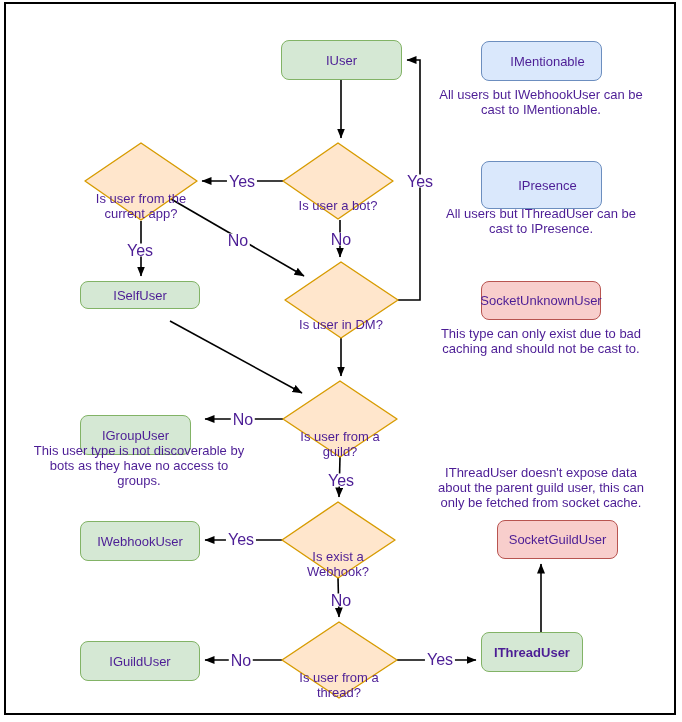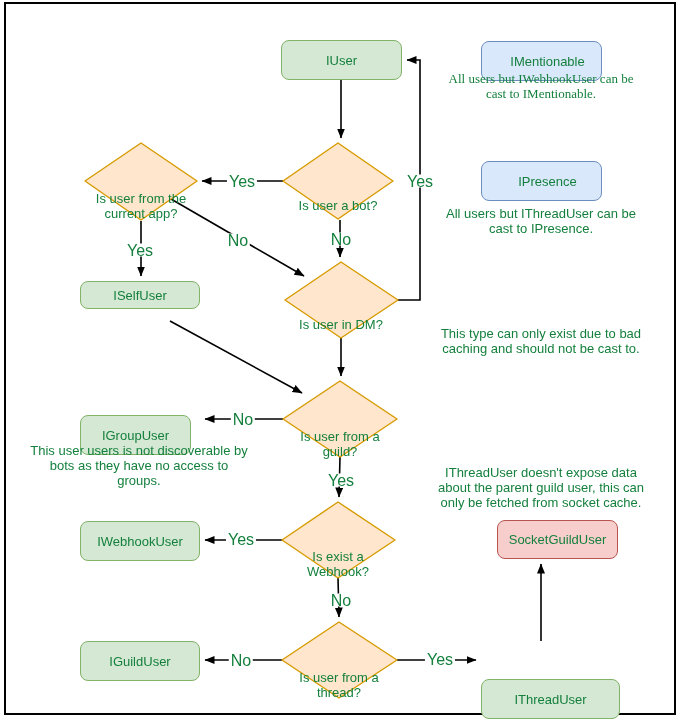--- a/index.html
+++ b/index.html
@@ -2,21 +2,21 @@
 <html><head>
 <meta charset="utf-8">
 <style>
   html, body { margin: 0; padding: 0; background: #ffffff; }
   .canvas {
     position: relative;
     width: 682px;
     height: 722px;
     background: #ffffff;
     font-family: "Liberation Sans", sans-serif;
-    color: #15803d;
+    color: #4c1d95;
     overflow: hidden;
   }
   .frame {
     position: absolute;
     left: 4px; top: 2px;
     width: 672px; height: 713px;
     border: 2px solid #000000;
     box-sizing: border-box;
     pointer-events: none;
   }
@@ -100,27 +100,28 @@
       <polygon points="283,419 340,381 397,419 340,457"></polygon>
       <polygon points="282,540 338,502 395,540 338,578"></polygon>
       <polygon points="282,660 339,622 397,660 339,698"></polygon>
     </g>
   </svg>
 
   <div class="frame"></div>
 
   <div class="node green" style="left:281px; top:40px; width:121px; height:40px;">IUser</div>
   <div class="node blue" style="left:481px; top:41px; width:121px; height:40px;">IMentionable</div>
-  <div class="node blue" style="left:481px; top:161px; width:121px; height:40px;">IPresence</div>
+  <div class="node blue" style="left:481px; top:161px; width:121px; height:48px;">IPresence</div>
+  <div class="node red" style="left:481px; top:281px; width:120px; height:39px;">SocketUnknownUser</div>
   <div class="node green" style="left:80px; top:281px; width:120px; height:28px;">ISelfUser</div>
   <div class="node green" style="left:80px; top:415px; width:111px; height:40px;">IGroupUser</div>
   <div class="node green" style="left:80px; top:521px; width:120px; height:40px;">IWebhookUser</div>
   <div class="node red" style="left:497px; top:520px; width:121px; height:39px;">SocketGuildUser</div>
   <div class="node green" style="left:80px; top:641px; width:120px; height:40px;">IGuildUser</div>
-  <div class="node green" style="left:481px; top:679px; width:139px; height:40px;">IThreadUser</div>
+  <div class="node green" style="left:481px; top:632px; width:102px; height:40px;font-weight:bold;">IThreadUser</div>
 
   <div class="dtext" style="left:141px; top:182px;">Is user from the
 current app?</div>
   <div class="dtext" style="left:338px; top:181px;">Is user a bot?</div>
   <div class="dtext" style="left:341px; top:300px;">Is user in DM?</div>
   <div class="dtext" style="left:340px; top:420px;">Is user from a
 guild?</div>
   <div class="dtext" style="left:338px; top:540px;">Is exist a
 Webhook?</div>
   <div class="dtext" style="left:339px; top:661px;">Is user from a
@@ -131,26 +132,26 @@
   <span class="elabel" style="left:420px; top:181px;">Yes</span>
   <span class="elabel" style="left:140px; top:250px;">Yes</span>
   <span class="elabel" style="left:238px; top:240px;">No</span>
   <span class="elabel" style="left:243px; top:419px;">No</span>
   <span class="elabel" style="left:341px; top:480px;">Yes</span>
   <span class="elabel" style="left:241px; top:539px;">Yes</span>
   <span class="elabel" style="left:341px; top:600px;">No</span>
   <span class="elabel" style="left:241px; top:660px;">No</span>
   <span class="elabel" style="left:440px; top:659px;">Yes</span>
 
-  <div class="caption" style="left:541px; top:71px;font-family:Liberation Serif, serif;">All users but IWebhookUser can be
+  <div class="caption" style="left:541px; top:87px;">All users but IWebhookUser can be
 cast to IMentionable.</div>
   <div class="caption" style="left:541px; top:206px;">All users but IThreadUser can be
 cast to IPresence.</div>
   <div class="caption" style="left:541px; top:326px;">This type can only exist due to bad
 caching and should not be cast to.</div>
-  <div class="caption" style="left:139px; top:443px;">This user users is not discoverable by
+  <div class="caption" style="left:139px; top:443px;">This user type is not discoverable by
 bots as they have no access to
 groups.</div>
   <div class="caption" style="left:541px; top:465px;">IThreadUser doesn't expose data
 about the parent guild user, this can
 only be fetched from socket cache.</div>
 
 </div>
 
 </body></html>

